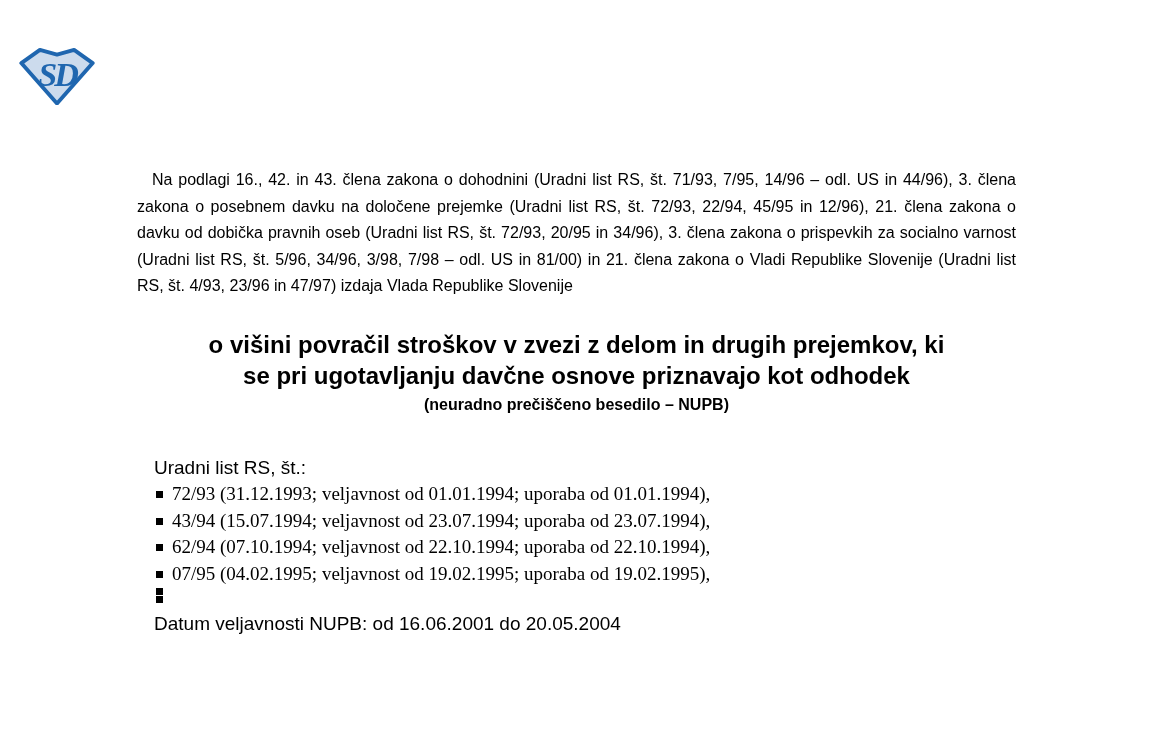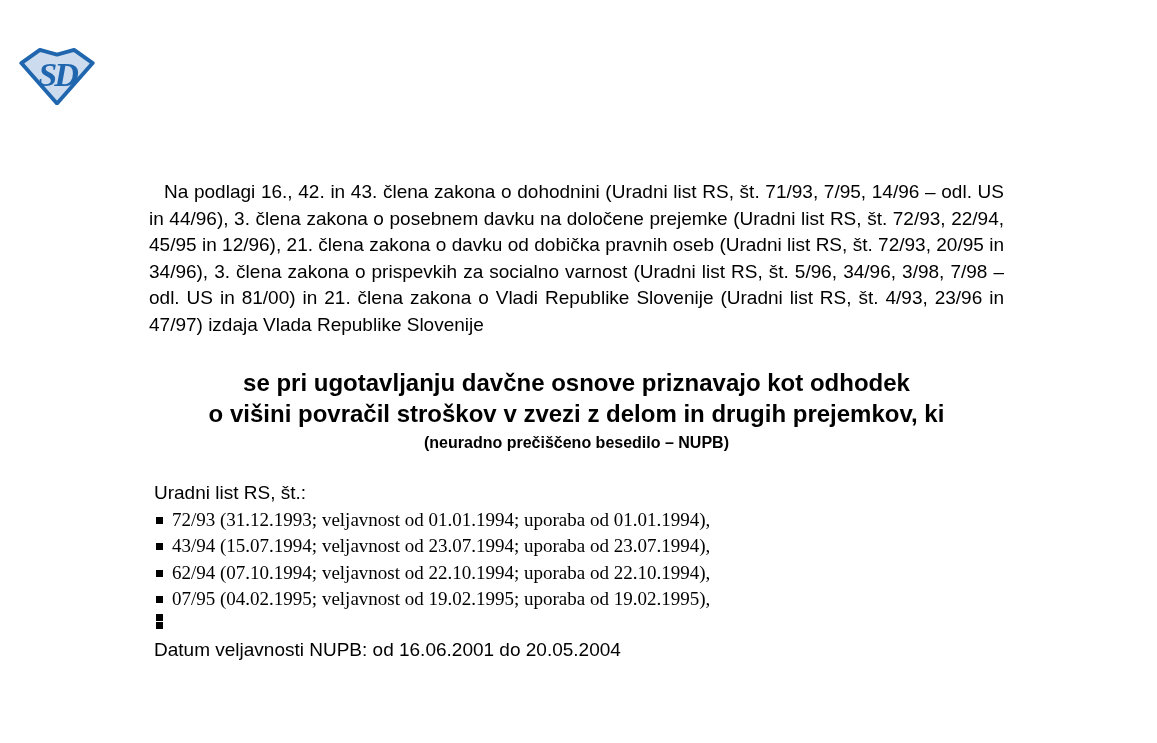--- a/index.html
+++ b/index.html
@@ -34,42 +34,42 @@
     font-style: italic;
     font-weight: bold;
     letter-spacing: -4px;
   }
   .content {
     position: absolute;
     left: 133px; top: 163px;
     width: 887px;
   }
   .intro {
-    margin: 16px;
-    font-size: 19px;
+    margin: 4px;
+    font-size: 16px;
     line-height: 26.5px;
     text-align: justify;
     text-indent: 15px;
     hyphens: none;
   }
   .title-block {
     margin-top: 29px;
     text-align: center;
     font-weight: bold;
   }
   .title-main, .title-sub {
     font-size: 24px;
     line-height: 31px;
   }
   .title-note {
     font-size: 16px;
     line-height: 27px;
   }
   .gazette {
-    margin-top: 24px;
+    margin-top: 37px;
     padding-left: 21px;
     font-size: 19px;
     line-height: 26.5px;
   }
   .gazette-heading { white-space: nowrap; }
   .gazette-list {
     list-style: none;
     margin: 0; padding: 0;
   }
   .gazette-item {
@@ -102,22 +102,22 @@
       <polygon points="4,22 28,5 50,11 72,5 96,22 50,74" stroke="#1f66af" stroke-width="5" stroke-linejoin="round" fill="#ccdbed"></polygon>
       <text x="50" y="52" text-anchor="middle" font-size="44" fill="#1f66af">SD</text>
     </svg>
   </div>
 
   <div class="content">
 
     <p class="intro">Na podlagi 16., 42. in 43. člena zakona o dohodnini (Uradni list RS, št. 71/93, 7/95, 14/96 – odl. US in 44/96), 3. člena zakona o posebnem davku na določene prejemke (Uradni list RS, št. 72/93, 22/94, 45/95 in 12/96), 21. člena zakona o davku od dobička pravnih oseb (Uradni list RS, št. 72/93, 20/95 in 34/96), 3. člena zakona o prispevkih za socialno varnost (Uradni list RS, št. 5/96, 34/96, 3/98, 7/98 – odl. US in 81/00) in 21. člena zakona o Vladi Republike Slovenije (Uradni list RS, št. 4/93, 23/96 in 47/97) izdaja Vlada Republike Slovenije</p>
 
     <div class="title-block">
+      <div class="title-sub">o višini povračil stroškov v zvezi z delom in drugih prejemkov, ki</div>
       <div class="title-sub">se pri ugotavljanju davčne osnove priznavajo kot odhodek</div>
-      <div class="title-sub">o višini povračil stroškov v zvezi z delom in drugih prejemkov, ki</div>
       <div class="title-note">(neuradno prečiščeno besedilo – NUPB)</div>
     </div>
 
     <div class="gazette">
       <div class="gazette-heading">Uradni list RS, št.:</div>
       <ul class="gazette-list">
         <li class="gazette-item">
           <span class="bullet"></span>
           <span>72/93 (31.12.1993; veljavnost od 01.01.1994; uporaba od 01.01.1994),</span>
         </li>

